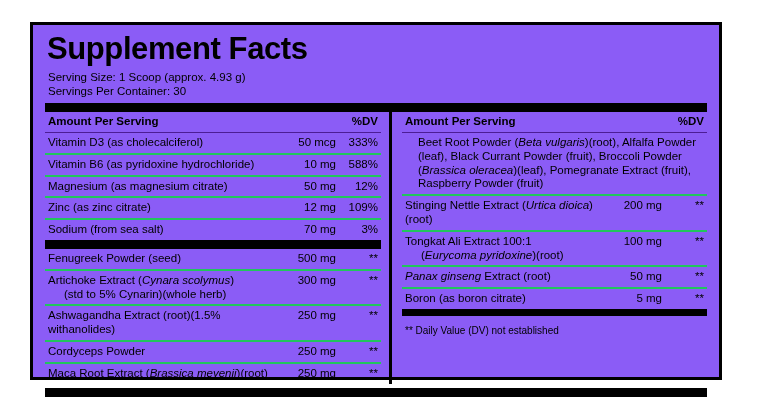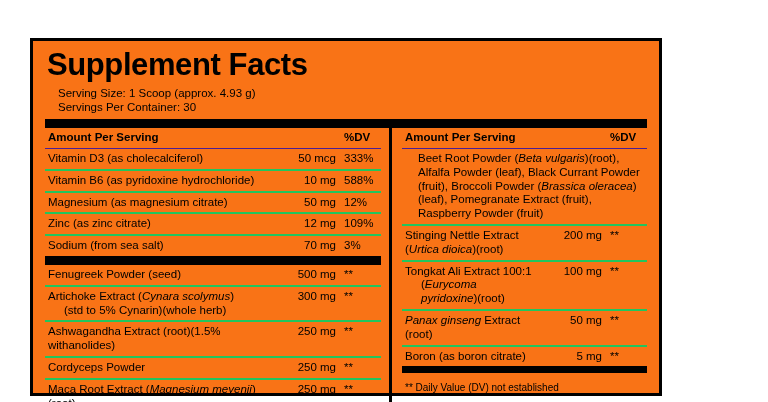--- a/index.html
+++ b/index.html
@@ -9,39 +9,39 @@
   }
   body {
     width: 768px;
     height: 402px;
     font-family: "Liberation Sans", sans-serif;
     color: #000000;
   }
   .panel {
     position: absolute;
     left: 30px;
-    top: 38px;
-    width: 632px;
+    top: 22px;
+    width: 692px;
     height: 358px;
     border: 3px solid #000000;
-    background: #f97316;
+    background: #8b5cf6;
     box-sizing: border-box;
     padding: 6px 12px 6px 12px;
   }
   .title {
     font-size: 31px;
     font-weight: bold;
     letter-spacing: -0.4px;
     line-height: 1.05;
     margin: 2px 0 4px 2px;
   }
   .serving-line {
     font-size: 11.5px;
     line-height: 1.25;
-    margin-left: 13px;
+    margin-left: 3px;
   }
   .thickbar {
     height: 9px;
     background: #000000;
     margin-top: 5px;
   }
   .columns {
     display: flex;
     margin-top: 0px;
   }
@@ -84,21 +84,21 @@
     padding-left: 3px;
     padding-right: 4px;
   }
   .amt {
     text-align: right;
     white-space: nowrap;
     padding-right: 8px;
     width: 62px;
   }
   .dv {
-    text-align: left;
+    text-align: right;
     white-space: nowrap;
     width: 34px;
     padding-right: 3px;
   }
   .sub {
     padding-left: 16px;
   }
   .indent-cont {
     padding-left: 16px;
   }
@@ -202,21 +202,21 @@
           <td class="name">Ashwagandha Extract (root)(1.5% withanolides)</td>
           <td class="amt">250 mg</td>
           <td class="dv">**</td>
         </tr>
         <tr class="rule">
           <td class="name">Cordyceps Powder</td>
           <td class="amt">250 mg</td>
           <td class="dv">**</td>
         </tr>
         <tr>
-          <td class="name">Maca Root Extract (<i>Magnesium meyenii</i>)(root)</td>
+          <td class="name">Maca Root Extract (<i>Brassica meyenii</i>)(root)</td>
           <td class="amt">250 mg</td>
           <td class="dv">**</td>
         </tr>
       </tbody>
         </table>
     </div>
 
     <div class="col-divider"></div>
 
     <div class="col-right">

